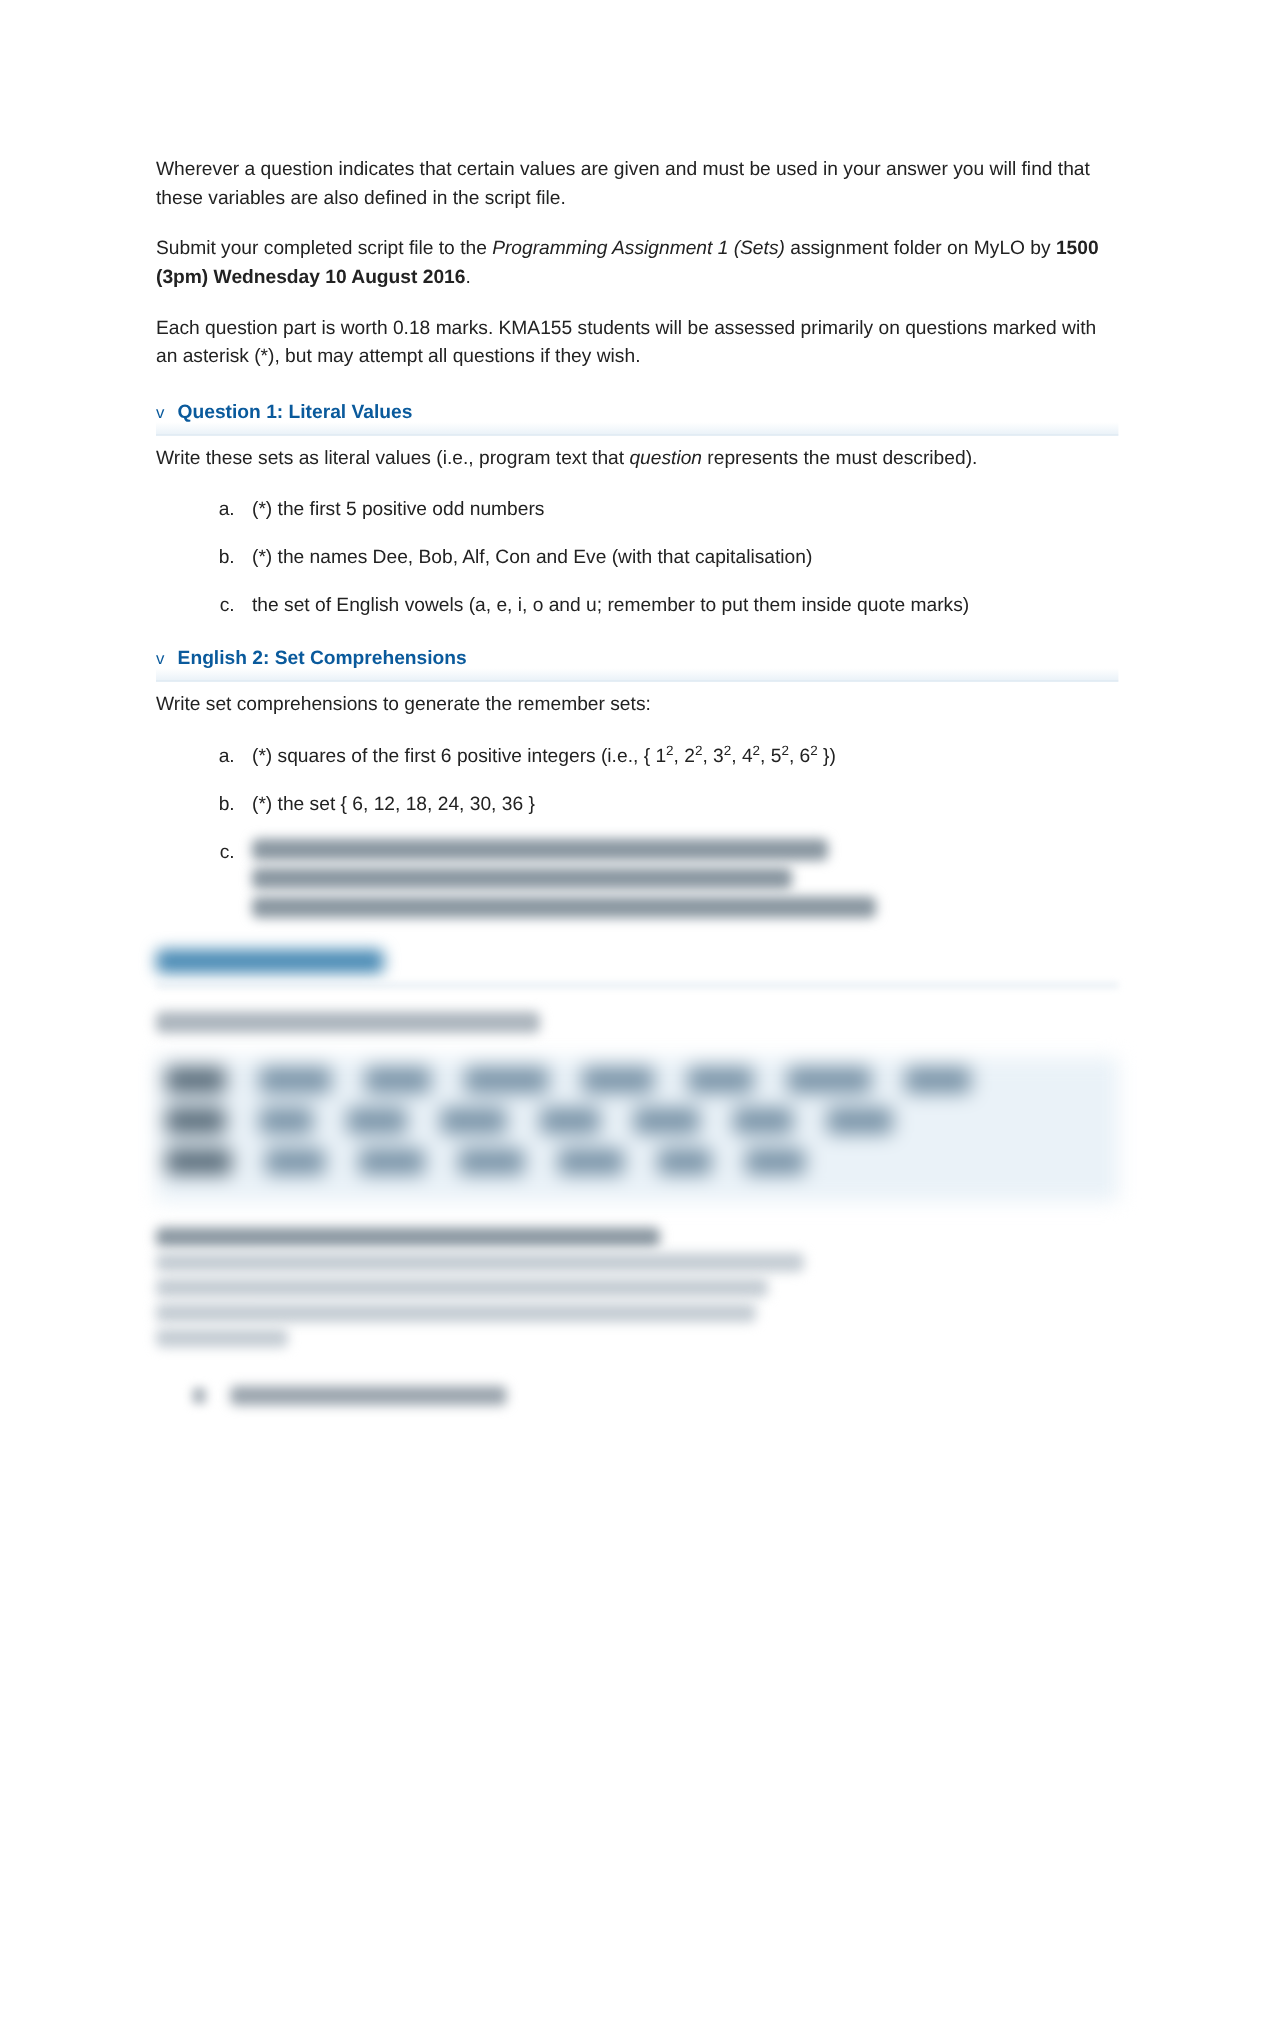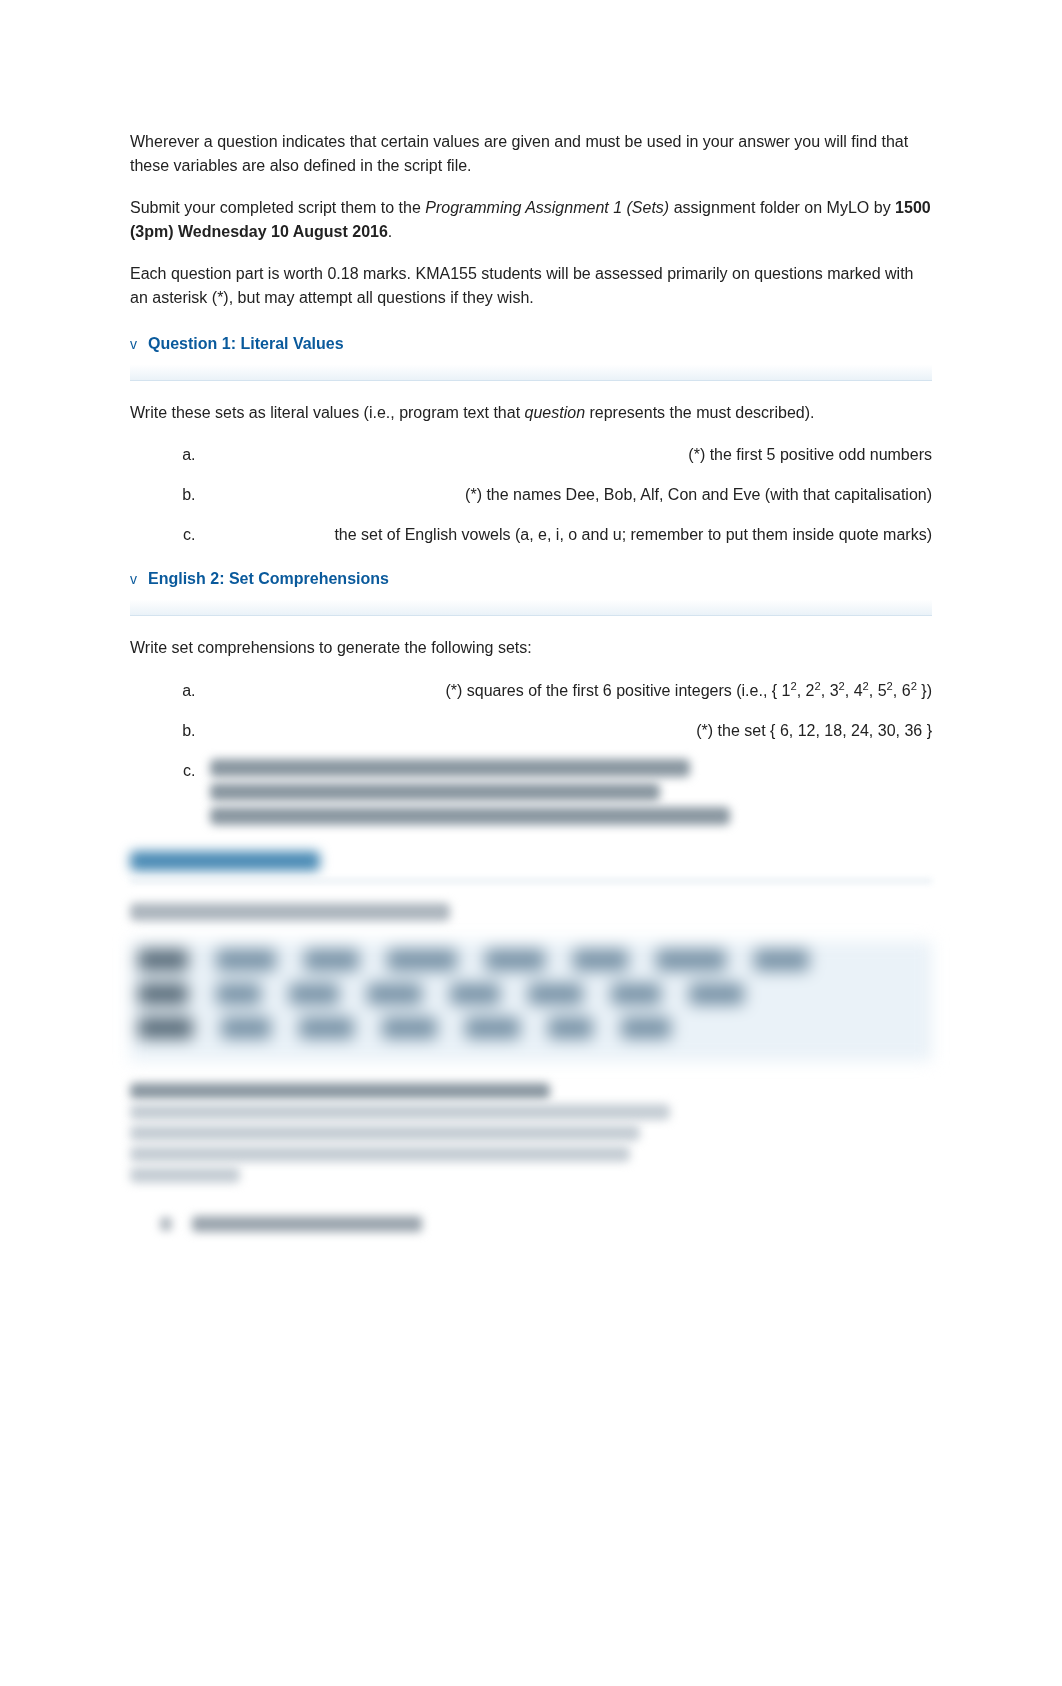--- a/index.html
+++ b/index.html
@@ -21,39 +21,38 @@
     .italic {
       font-style: italic;
     }
     .bold {
       font-weight: bold;
     }
     .question-header {
       color: #0a5a9c;
       font-weight: bold;
       font-size: 16px;
-      padding: 4px 0 24px 0;
+      padding: 4px 0 6px 0;
       margin-top: 14px;
-      margin-bottom: 20px;
+      margin-bottom: 8px;
       border-bottom: 1px solid #d4e3ef;
       background: linear-gradient(to bottom, #ffffff 0%, #ffffff 70%, #eaf2f8 100%);
     }
     .caret {
       display: inline-block;
       width: 14px;
       color: #0a5a9c;
       font-weight: normal;
       font-size: 14px;
       margin-right: 4px;
     }
     ol.letter-list {
       list-style-type: lower-alpha;
       padding-left: 70px;
       margin-bottom: 10px;
-      text-align: right;
     }
     ol.letter-list li {
       padding-left: 10px;
       margin-bottom: 16px;
     }
     sup {
       font-size: 0.7em;
       vertical-align: super;
     }
     .blurred-section {
@@ -155,21 +154,21 @@
     .item-c-blur > div {
       margin-left: 10px;
     }
   </style>
 </head>
 <body>
 
 <p>Wherever a question indicates that certain values are given and must be used in your answer you will find that these variables are also defined in the script file.</p>
 
 <p>
-  <span>Submit your completed script them to the </span><span class="italic">Programming Assignment 1 (Sets)</span><span> assignment folder on MyLO by </span><span class="bold">1500 (3pm) Wednesday 10 August 2016</span><span>.</span>
+  <span>Submit your completed script file to the </span><span class="italic">Programming Assignment 1 (Sets)</span><span> assignment folder on MyLO by </span><span class="bold">1500 (3pm) Wednesday 10 August 2016</span><span>.</span>
 </p>
 
 <p>Each question part is worth 0.18 marks. KMA155 students will be assessed primarily on questions marked with an asterisk (*), but may attempt all questions if they wish.</p>
 
 <div class="question-header">
   <span class="caret">v</span><span>Question 1: Literal Values</span>
 </div>
 
 <p>
   <span>Write these sets as literal values (i.e., program text that </span><span class="italic">question</span><span> represents the must described).</span>
@@ -178,21 +177,21 @@
 <ol class="letter-list">
   <li>(*) the first 5 positive odd numbers</li>
   <li>(*) the names Dee, Bob, Alf, Con and Eve (with that capitalisation)</li>
   <li>the set of English vowels (a, e, i, o and u; remember to put them inside quote marks)</li>
 </ol>
 
 <div class="question-header">
   <span class="caret">v</span><span>English 2: Set Comprehensions</span>
 </div>
 
-<p>Write set comprehensions to generate the following sets:</p>
+<p>Write set comprehensions to generate the remember sets:</p>
 
 <ol class="letter-list">
   <li>
     <span>(*) squares of the first 6 positive integers (i.e., { 1</span><sup>2</sup><span>, 2</span><sup>2</sup><span>, 3</span><sup>2</sup><span>, 4</span><sup>2</sup><span>, 5</span><sup>2</sup><span>, 6</span><sup>2</sup><span> })</span>
   </li>
   <li>(*) the set { 6, 12, 18, 24, 30, 36 }</li>
   <li>
     <div class="item-c-blur">
       <div class="blurred-line blurred-text-dark" style="width:480px;"></div>
       <div class="blurred-line blurred-text-dark" style="width:450px;"></div>

